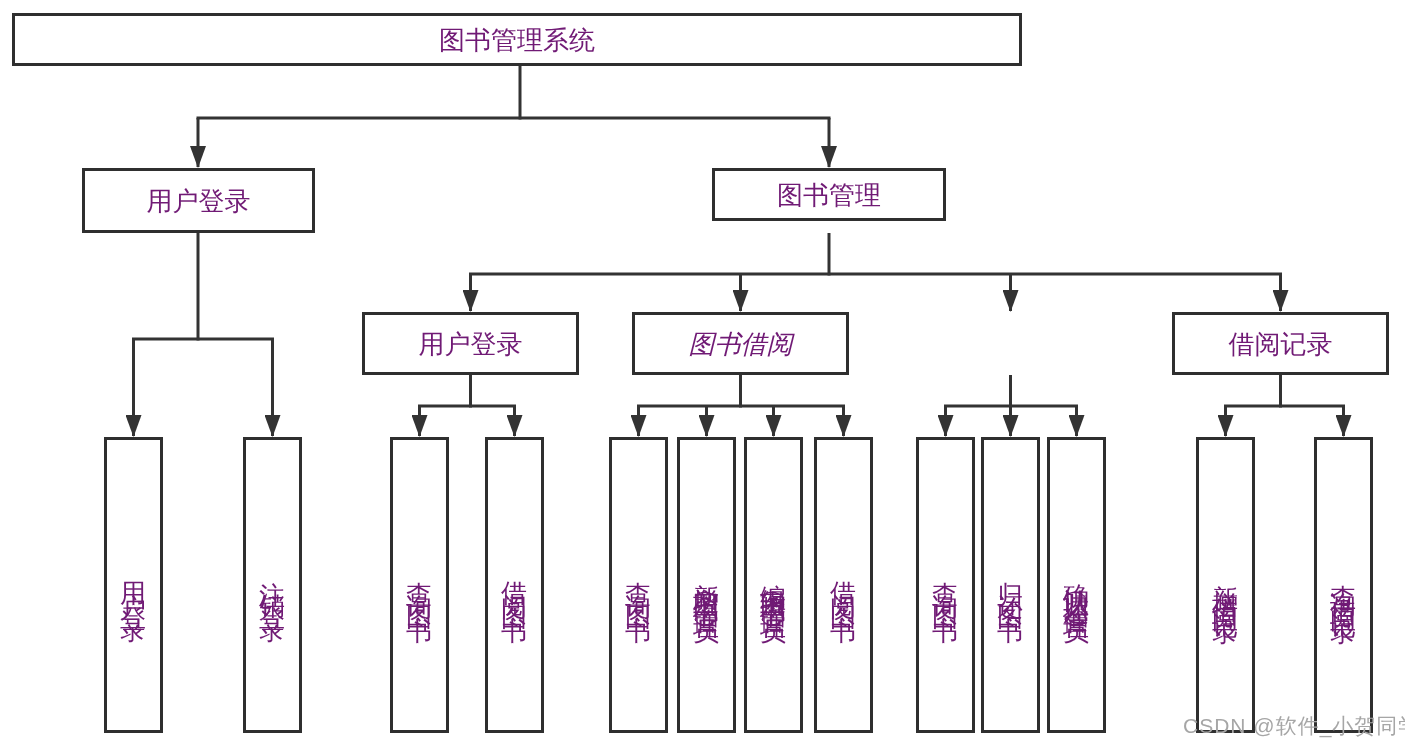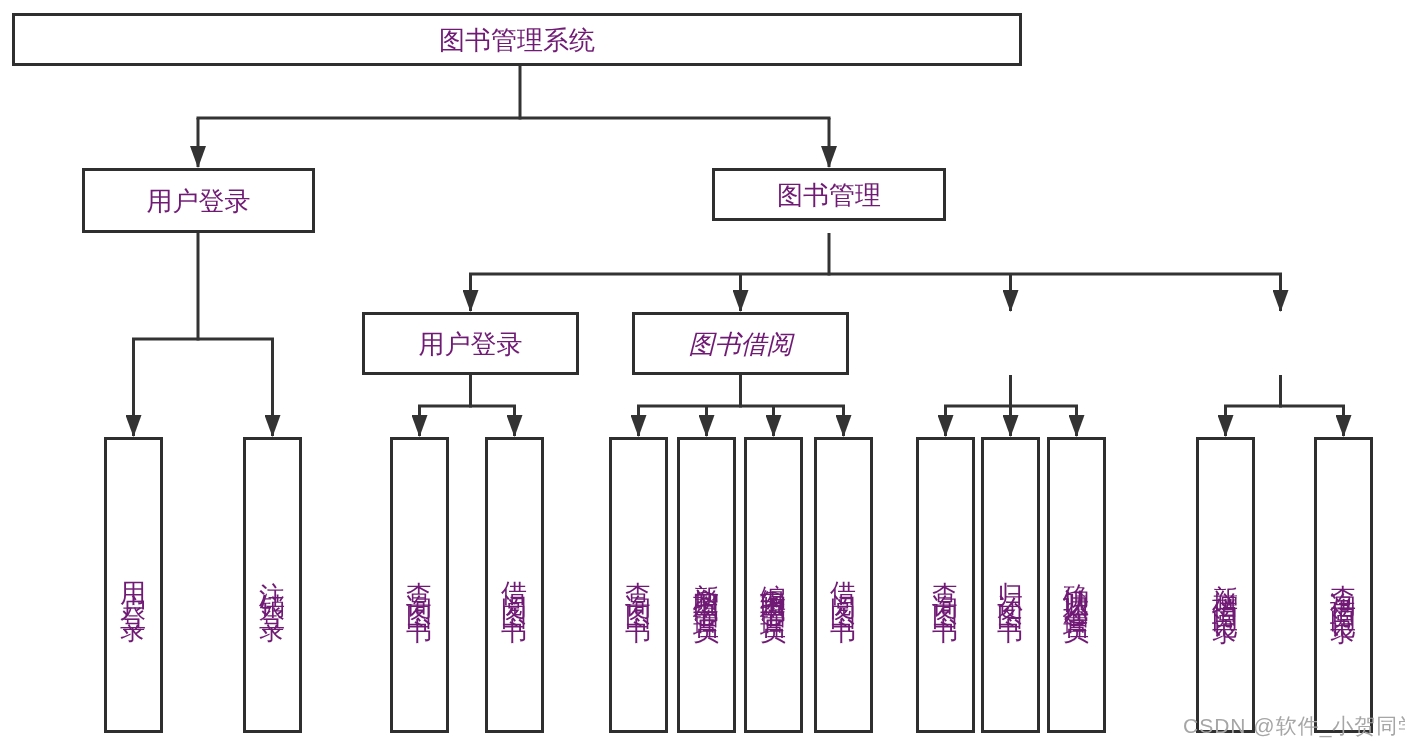--- a/index.html
+++ b/index.html
@@ -118,20 +118,23 @@
   <div class="node" style="left:712px; top:168px; width:234px; height:53px;">
     <span class="lbl">图书管理</span>
   </div>
 
   <div class="node" style="left:362px; top:312px; width:217px; height:63px;">
     <span class="lbl">用户登录</span>
   </div>
   <div class="node" style="left:632px; top:312px; width:217px; height:63px;font-style:italic;">
     <span class="lbl">图书借阅</span>
   </div>
+  <div class="node" style="left:1172px; top:312px; width:217px; height:63px;">
+    <span class="lbl">借阅记录</span>
+  </div>
 
   <div class="node leaf sp4" style="left:104px;">
     <span class="lbl">用户登录</span>
   </div>
   <div class="node leaf sp4" style="left:243px;">
     <span class="lbl">注销登录</span>
   </div>
 
   <div class="node leaf sp4" style="left:390px;">
     <span class="lbl">查询图书</span>

